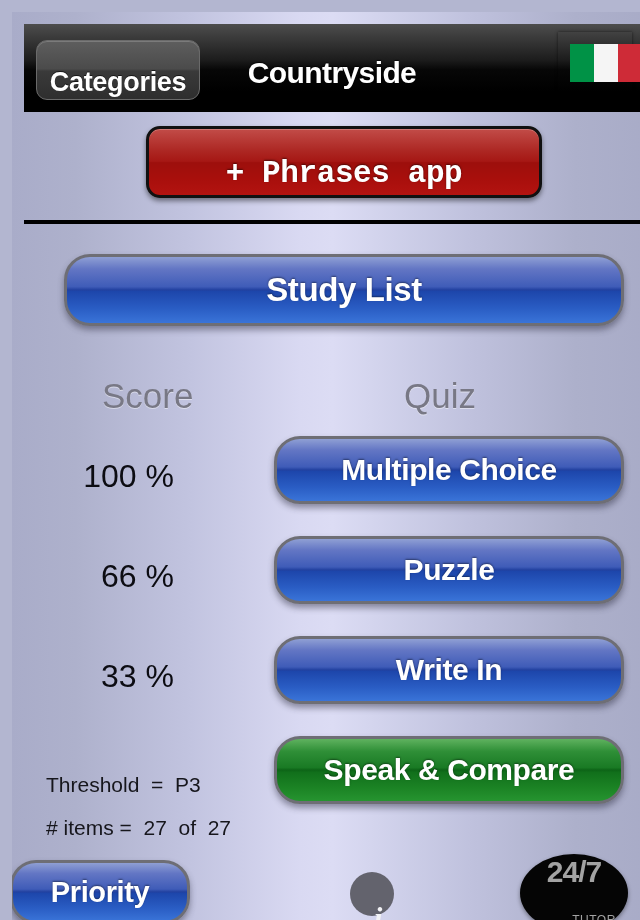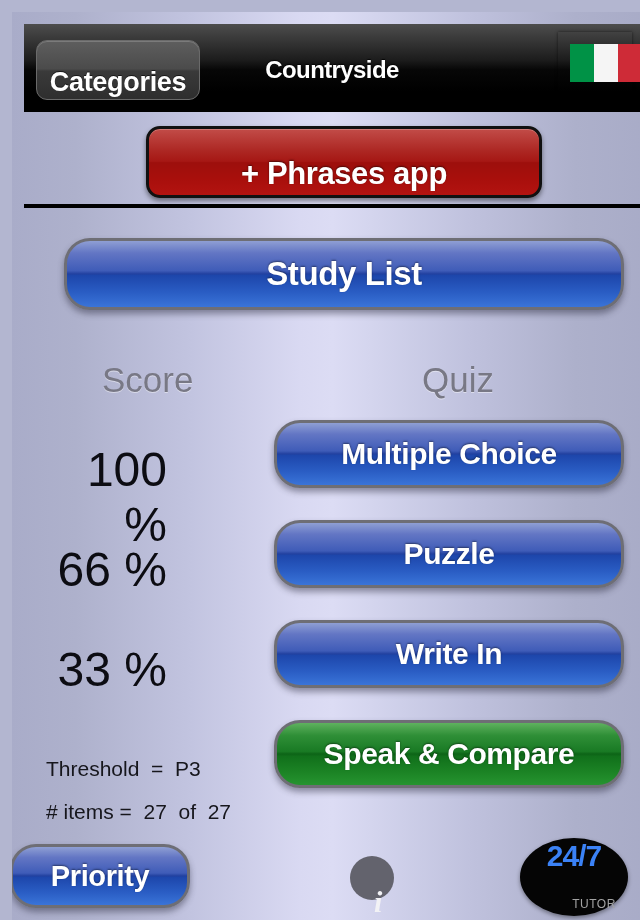--- a/index.html
+++ b/index.html
@@ -70,43 +70,44 @@
     cursor: pointer;
     text-shadow: 0 -1px 0 rgba(0,0,0,0.6);
   }
 
   #nav-title {
     position: absolute;
     left: 0; right: 0;
     top: 20px;
     text-align: center;
     color: #fff;
-    font-size: 24px;
+    font-size: 30px;
     font-weight: bold;
     letter-spacing: -0.6px;
     text-shadow: 0 -1px 1px rgba(0,0,0,0.8);
   }
 
   #flag {
     position: absolute;
     right: 8px;
     top: 8px;
     width: 74px;
     height: 62px;
     display: flex;
     box-shadow: 0 0 3px rgba(0,0,0,0.6);
   }
   #flag .stripe { flex: 1 1 33.333%; height: 100%; }
 
   
   #promo-row {
     position: relative;
-    height: 96px;
+    height: 112px;
     width: 100%;
     border-bottom: 4px solid #000;
+    font-family: Liberation Mono, monospace;
   }
 
   #phrases-btn {
     position: absolute;
     left: 122px;
     top: 14px;
     width: 396px;
     height: 72px;
     border-radius: 14px;
     border: 3px solid #111;
@@ -175,29 +176,29 @@
     font-size: 33px;
   }
 
   .col-header {
     position: absolute;
     color: #787885;
     font-size: 35px;
     text-shadow: 0 1px 0 rgba(255,255,255,0.45);
   }
   #score-header { left: 66px; top: 140px; }
-  #quiz-header  { left: 386px; top: 140px; }
+  #quiz-header  { left: 368px; top: 140px; }
 
   .score-value {
     position: absolute;
     width: 155px;
     text-align: right;
     color: #0c0c12;
-    font-size: 48px;
-    left: 0;
+    font-size: 32px;
+    left: 7px;
   }
 
   .quiz-btn {
     left: 250px;
     width: 350px;
     height: 68px;
     font-size: 30px;
   }
 
   #score-0 { top: 222px; }
@@ -260,21 +261,21 @@
     border-radius: 50%;
     background: #050505;
     cursor: pointer;
     display: flex;
     flex-direction: column;
     align-items: center;
     justify-content: center;
     box-shadow: 0 2px 4px rgba(0,0,0,0.4);
   }
   #tutor-badge .big {
-    color: #3b82f6;
+    color: #a3a3a3;
     font-size: 30px;
     font-weight: bold;
     line-height: 30px;
     letter-spacing: -1px;
     text-align: center;
   }
   #tutor-badge .small {
     color: #a3a3a3;
     font-size: 12px;
     line-height: 18px;

